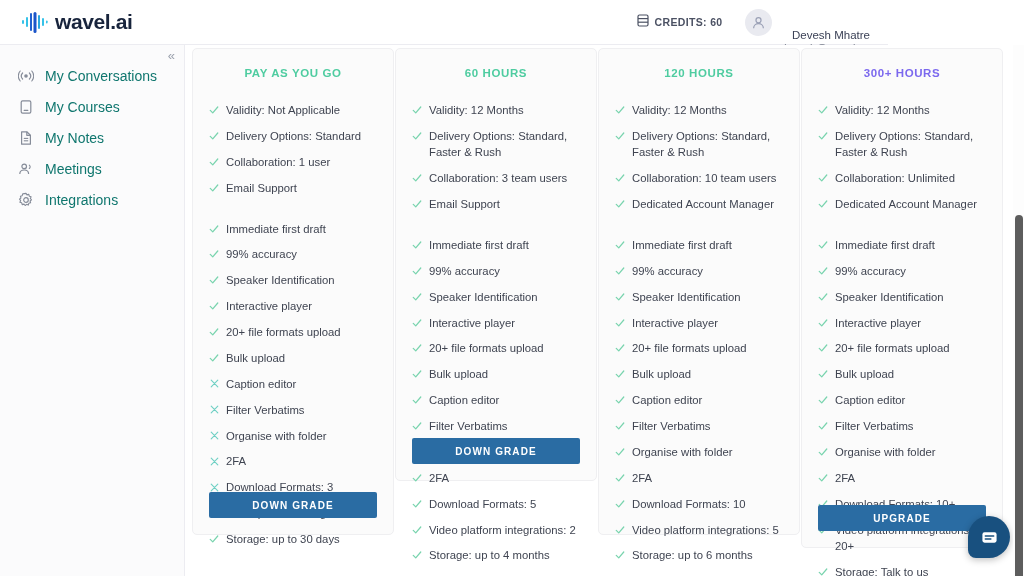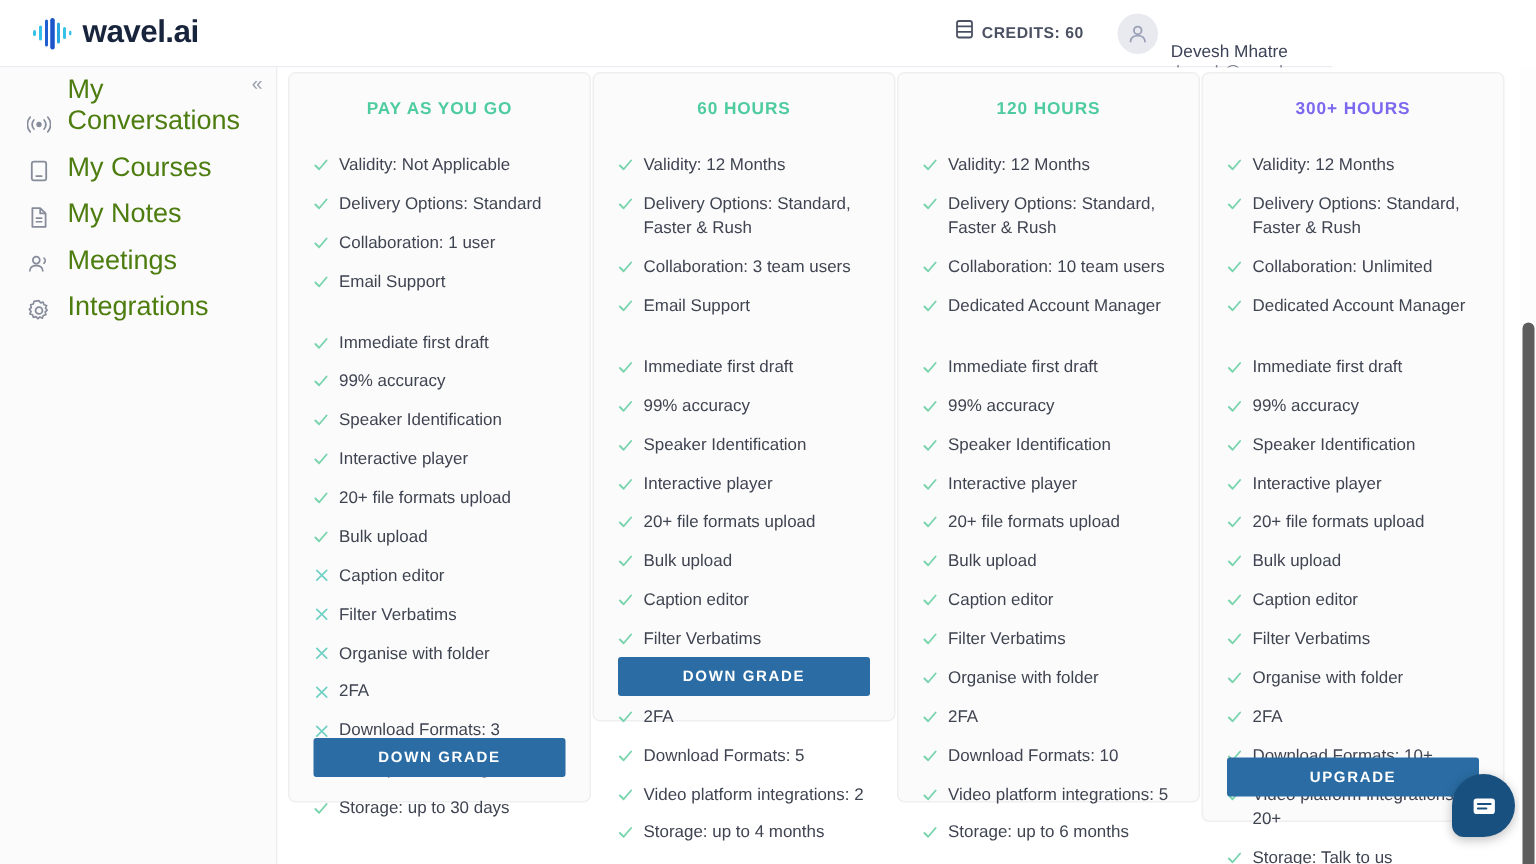--- a/index.html
+++ b/index.html
@@ -9,21 +9,21 @@
     font-family: "Liberation Sans", sans-serif;
     background: #ffffff;
     color: #3c4257;
   }
 
   
   .topbar {
     position: absolute; left: 0; top: 0; width: 888px; height: 45px;
     background: #ffffff;
     border-bottom: 1px solid #ececf1;
-    display: flex; align-items: center;
+    display: flex; align-items: center; text-align: right;
   }
   .brand { display: flex; align-items: center; gap: 7px; margin-left: 20px; }
   .brand-mark { width: 28px; height: 28px; position: relative; }
   .brand-text {
     font-size: 21px; font-weight: bold; letter-spacing: -0.4px; color: #18243c;
   }
   .topbar-right {
     margin-left: auto; display: flex; align-items: center; gap: 22px; margin-right: 18px;
   }
   .credits { display: flex; align-items: center; gap: 6px; }
@@ -44,23 +44,23 @@
     position: absolute; left: 0; top: 45px; width: 185px; height: 531px;
     background: #fbfbfc;
     border-right: 1px solid #ececf1;
   }
   .collapse-btn {
     position: absolute; right: 9px; top: 4px;
     font-size: 13px; color: #9aa0ac; cursor: pointer; line-height: 1;
   }
   .nav { padding-top: 15px; }
   .nav-item {
-    display: flex; align-items: flex-end; gap: 11px;
+    display: flex; align-items: center; gap: 11px;
     height: 31px; padding-left: 18px; margin-bottom: 0;
-    color: #4d7c0f; font-size: 18px; cursor: pointer;
+    color: #0f766e; font-size: 14px; cursor: pointer;
   }
   .nav-item + .nav-item { margin-top: 0; }
   .nav-icon { width: 16px; height: 16px; flex: 0 0 16px; display:flex; align-items:center; justify-content:center; }
 
   
   .main {
     position: absolute; left: 185px; top: 45px; width: 839px; height: 531px;
     background: #ffffff; overflow: hidden;
   }
   .cards {

